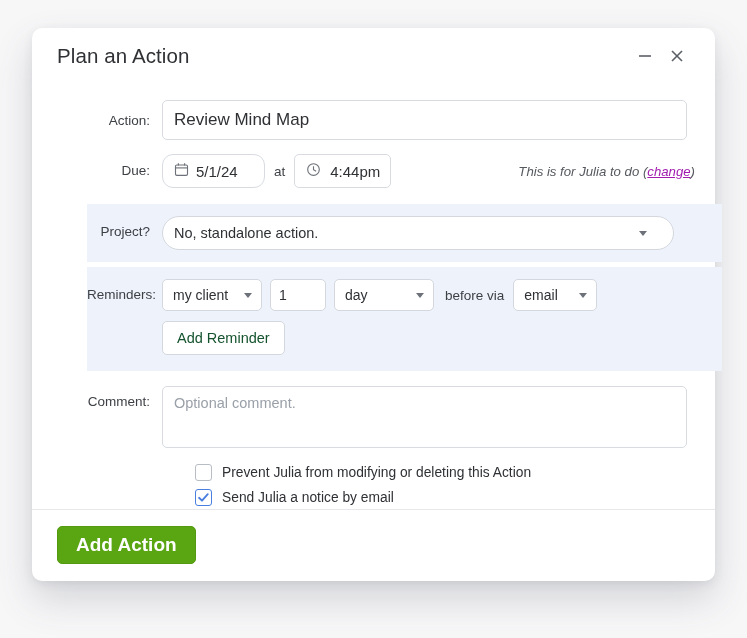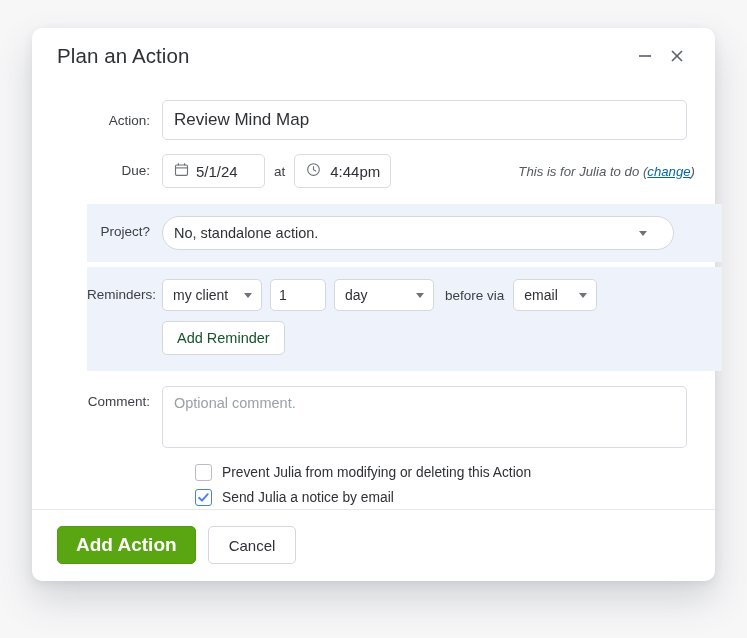--- a/index.html
+++ b/index.html
@@ -107,38 +107,38 @@
     display: flex;
     align-items: center;
     gap: 7px;
     padding: 0 11px;
     cursor: text;
   }
   .field-box .val {
     font-size: 15px;
     color: #2f3135;
   }
-  .box-date { width: 103px; }
+  .box-date { width: 103px; border-radius: 11px; }
   .box-time { width: 97px; justify-content: flex-start; }
   .box-time .val { margin-left: 2px; }
   .at-word {
     font-size: 13.5px;
     color: #3c3f44;
     margin: 0 9px;
   }
   .assignee-note {
     margin-left: auto;
     font-size: 13.2px;
     font-style: italic;
     color: #55585e;
     white-space: nowrap;
     padding-right: 2px;
   }
   .assignee-note .chg {
-    color: #0369a1;
+    color: #a21caf;
     font-style: italic;
     text-decoration: underline;
   }
 
   
   .panel {
     background: #eef2fb;
     margin: 0 0 0 55px;
     width: 635px;
     padding: 12px 0;
@@ -417,16 +417,15 @@
           </svg>
         </span>
         <span class="chk-label">Send Julia a notice by email</span>
       </div>
     </div>
 
   </div>
 
   <div class="footer">
     <button class="btn-primary">Add Action</button>
-    <button class="btn-secondary">Cancel</button>
   </div>
 
 </div>
 
 </body></html>

